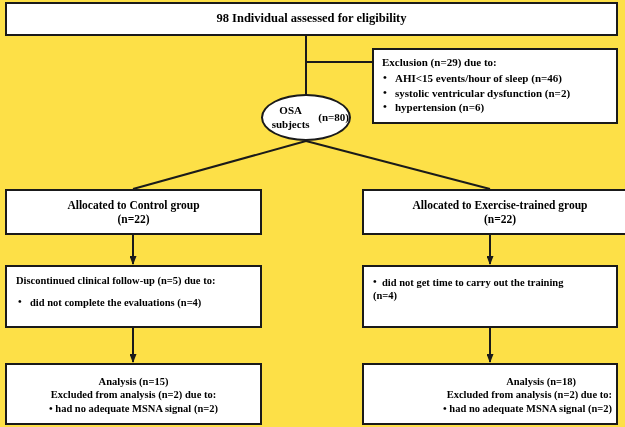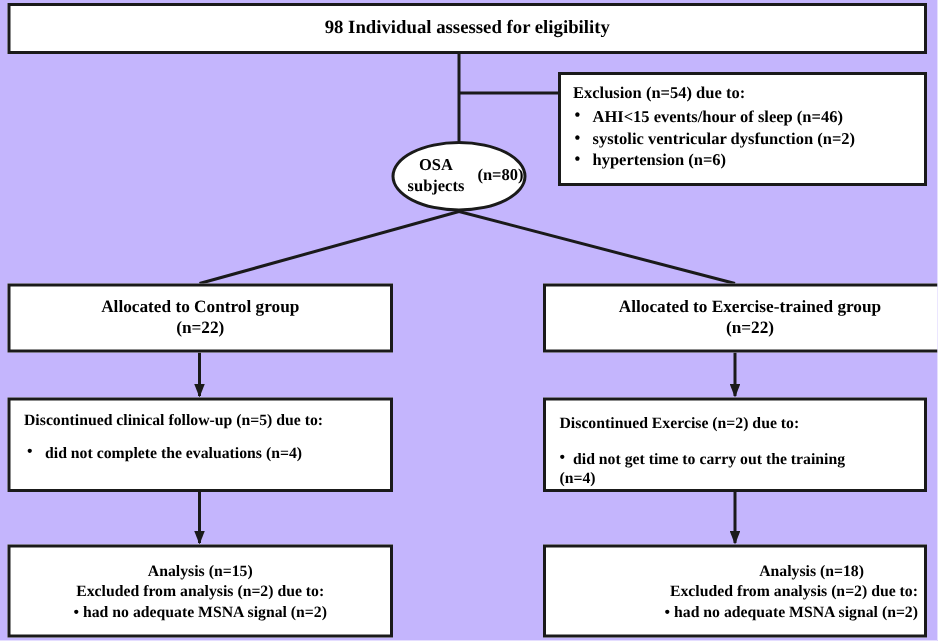--- a/index.html
+++ b/index.html
@@ -4,21 +4,21 @@
 <style>
   html, body {
     margin: 0;
     padding: 0;
     background: #ffffff;
   }
   #flowchart {
     position: relative;
     width: 625px;
     height: 427px;
-    background: #c4b5fd;
+    background: #fde047;
     font-family: "Liberation Serif", "DejaVu Serif", serif;
     overflow: hidden;
   }
   #connectors {
     position: absolute;
     left: 0;
     top: 0;
     width: 625px;
     height: 427px;
     pointer-events: none;
@@ -190,21 +190,21 @@
 
     <line x1="490" y1="235" x2="490" y2="264" stroke="#1a1a1a" stroke-width="2" marker-end="url(#arrowhead)"></line>
     <line x1="490" y1="328" x2="490" y2="362" stroke="#1a1a1a" stroke-width="2" marker-end="url(#arrowhead)"></line>
   </svg>
 
   <div class="node node-center" id="node-eligibility">
     <span>98 Individual assessed for eligibility</span>
   </div>
 
   <div class="node" id="node-exclusion">
-    <div class="hdr">Exclusion  (n=54) due to:</div>
+    <div class="hdr">Exclusion  (n=29) due to:</div>
     <ul>
       <li>AHI&lt;15 events/hour of sleep (n=46)</li>
       <li>systolic ventricular dysfunction (n=2)</li>
       <li>hypertension  (n=6)</li>
     </ul>
   </div>
 
   <div class="ellipse" id="node-osa">
     <span class="sub">OSA  subjects</span>
     <span class="sub">(n=80)</span>
@@ -221,21 +221,20 @@
   </div>
 
   <div class="node" id="node-disc-control">
     <div class="hdr">Discontinued clinical follow-up (n=5) due to:</div>
     <ul>
       <li>did not complete the evaluations  (n=4)</li>
     </ul>
   </div>
 
   <div class="node" id="node-disc-exercise">
-    <div class="hdr">Discontinued  Exercise (n=2) due to:</div>
     <div class="bullet-line">did not get time to carry out the training</div>
     <div>(n=4)</div>
   </div>
 
   <div class="node node-center" id="node-analysis-control">
     <span class="ln1">Analysis (n=15)</span>
     <span class="ln2">Excluded from analysis (n=2) due to:</span>
     <span class="ln3">•  had no adequate MSNA signal  (n=2)</span>
   </div>
 

